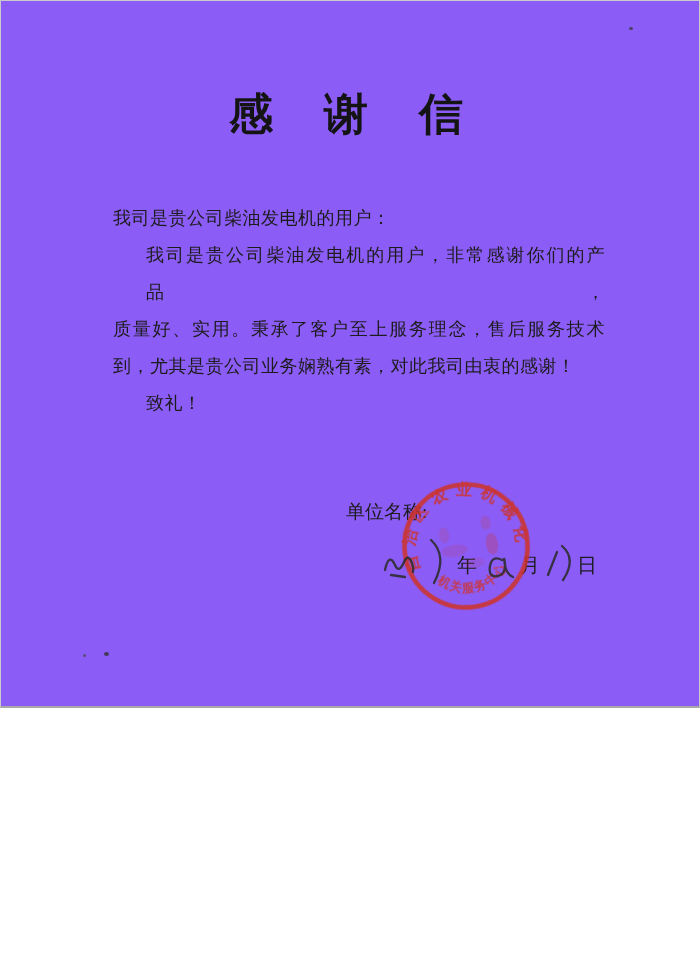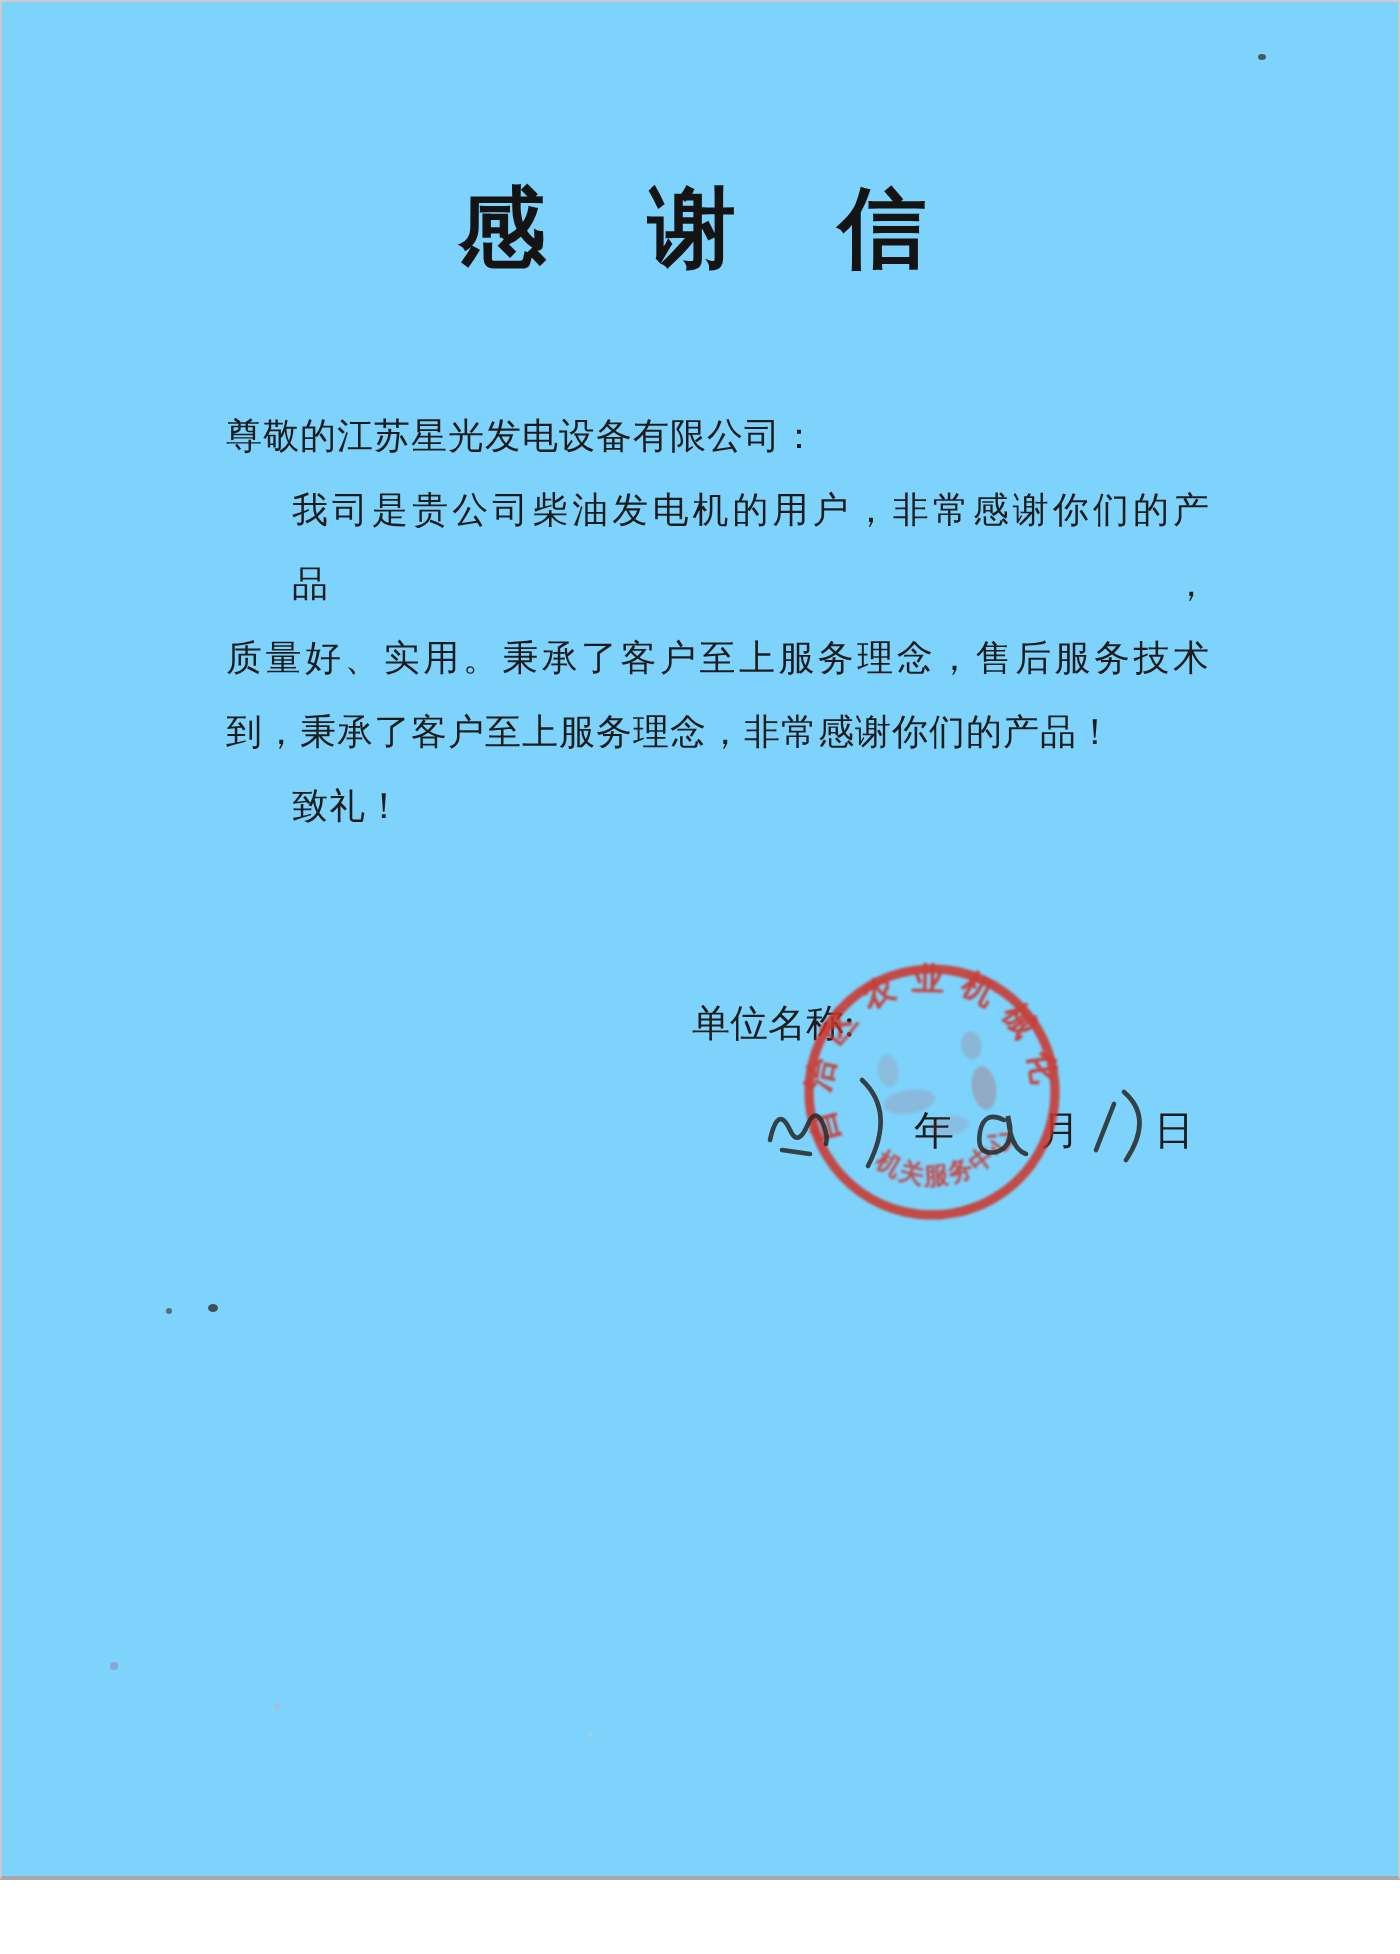--- a/index.html
+++ b/index.html
@@ -1,20 +1,20 @@
 <!DOCTYPE html>
 <html><head>
 <meta charset="utf-8">
 <style>
   html,body{margin:0;padding:0;background:#ffffff;}
   .page{
     position:relative;
-    width:700px;height:940px;
+    width:700px;height:708px;
     box-sizing:border-box;
-    background:#7dd3fc;
+    background:#8b5cf6;
     border:1px solid #cacaca;
     border-bottom:2px solid #a8a8a8;
     overflow:hidden;
     font-family:"Liberation Serif","DejaVu Serif",serif;
     color:#1c1c1c;
   }
   .title{
     position:absolute;
     top:84px;left:0;right:0;
     text-align:center;
@@ -76,24 +76,24 @@
   .speck-6{left:293px;top:865px;width:3px;height:2px;background:#c4c4cc;opacity:.5;}
 </style>
 </head>
 <body>
 
 <div class="page">
 
   <div class="title">感 谢 信</div>
 
   <div class="body-block">
-    <div class="bline">尊敬的江苏星光发电设备有限公司：</div>
+    <div class="bline">我司是贵公司柴油发电机的用户：</div>
     <div class="j indent">我司是贵公司柴油发电机的用户，非常感谢你们的产品，</div>
     <div class="j">质量好、实用。秉承了客户至上服务理念，售后服务技术</div>
-    <div class="bline">到，秉承了客户至上服务理念，非常感谢你们的产品！</div>
+    <div class="bline">到，尤其是贵公司业务娴熟有素，对此我司由衷的感谢！</div>
     <div class="bline indent">致礼！</div>
   </div>
 
   <div class="unit-label">单位名称:</div>
 
   <span class="date-unit du-year">年</span>
   <span class="date-unit du-month">月</span>
   <span class="date-unit du-day">日</span>
 
   <svg class="stamp" viewBox="0 0 140 140" xmlns="http://www.w3.org/2000/svg" aria-hidden="true">

